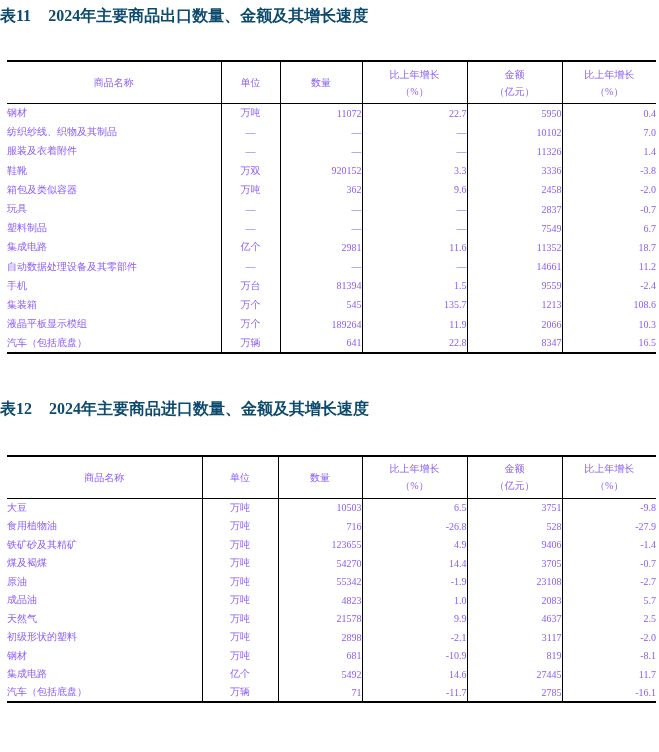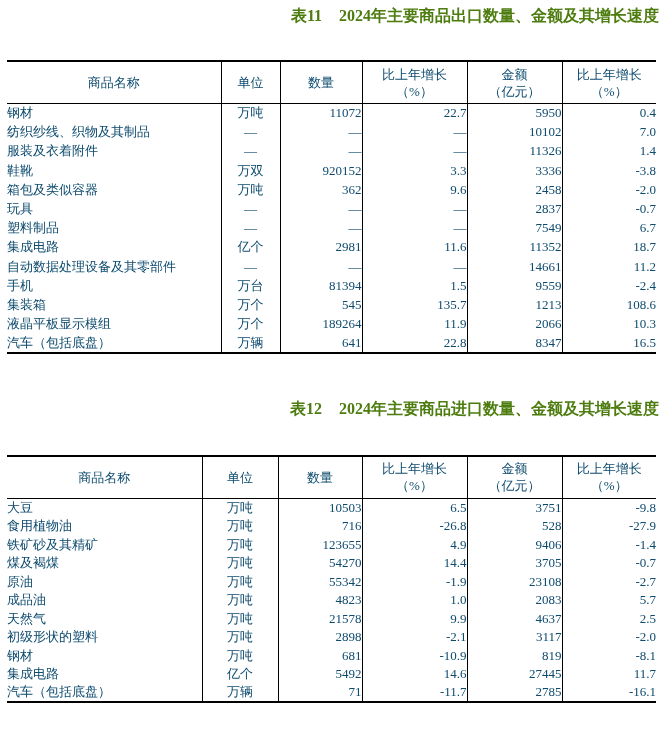--- a/index.html
+++ b/index.html
@@ -7,38 +7,38 @@
     position: relative;
     width: 659px;
     height: 752px;
     background: #ffffff;
     color: #000000;
     font-family: "Liberation Serif", "DejaVu Serif", serif;
     overflow: hidden;
   }
   .tbl-title {
     margin: 0;
-    text-align: right;
+    text-align: left;
     font-size: 16px;
     line-height: 22px;
     font-weight: bold;
-    color: #4d7c0f;
+    color: #0c4a6e;
   }
   .title1 { padding-top: 5px; }
   .title2 { padding-top: 44px; }
   .title-label { margin-right: 13px; }
   .stat-table {
     margin-left: 7px;
     width: 649px;
     border-collapse: collapse;
     table-layout: fixed;
     border-top: 2.5px solid #000;
     border-bottom: 2.5px solid #000;
-    font-size: 13px;
-    color: #0c4a6e;
+    font-size: 10px;
+    color: #8b5cf6;
   }
   .t11 { margin-top: 33px; }
   .t12 { margin-top: 35px; }
   .stat-table th, .stat-table td {
     margin: 0;
     padding: 0;
     vertical-align: middle;
     font-weight: normal;
     overflow: hidden;
     white-space: nowrap;

